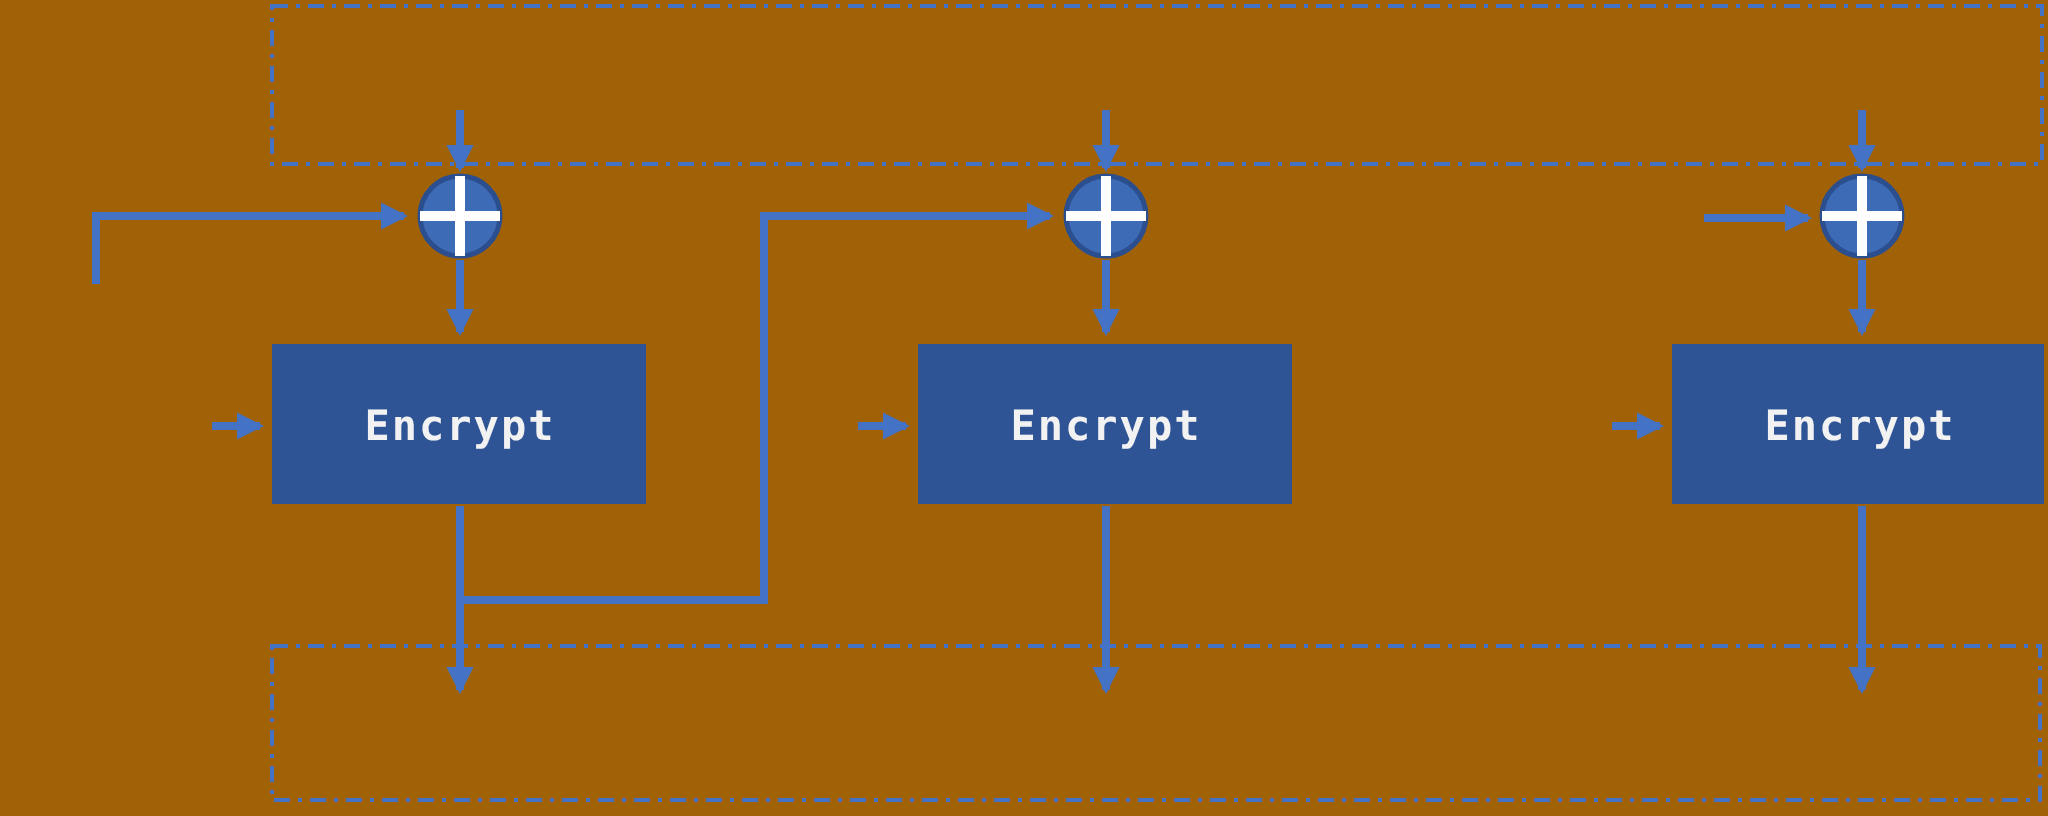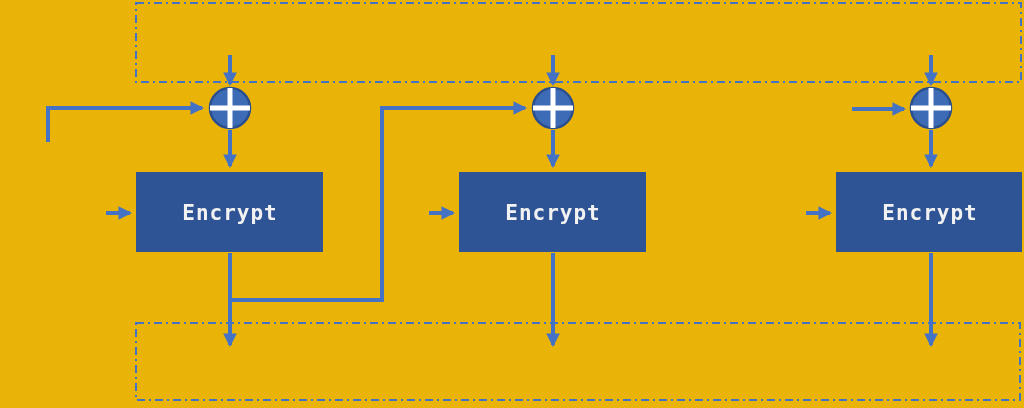--- a/index.html
+++ b/index.html
@@ -5,21 +5,21 @@
   html, body {
     margin: 0;
     padding: 0;
     background: #000000;
     font-family: "DejaVu Sans", "Liberation Sans", sans-serif;
   }
   .stage {
     position: relative;
     width: 1024px;
     height: 408px;
-    background: #eab308;
+    background: #a16207;
     overflow: hidden;
   }
   svg { display: block; }
 
   .region-rect {
     fill: none;
     stroke: #4472C4;
     stroke-width: 2;
     stroke-dasharray: 8 4 2 4;
   }

